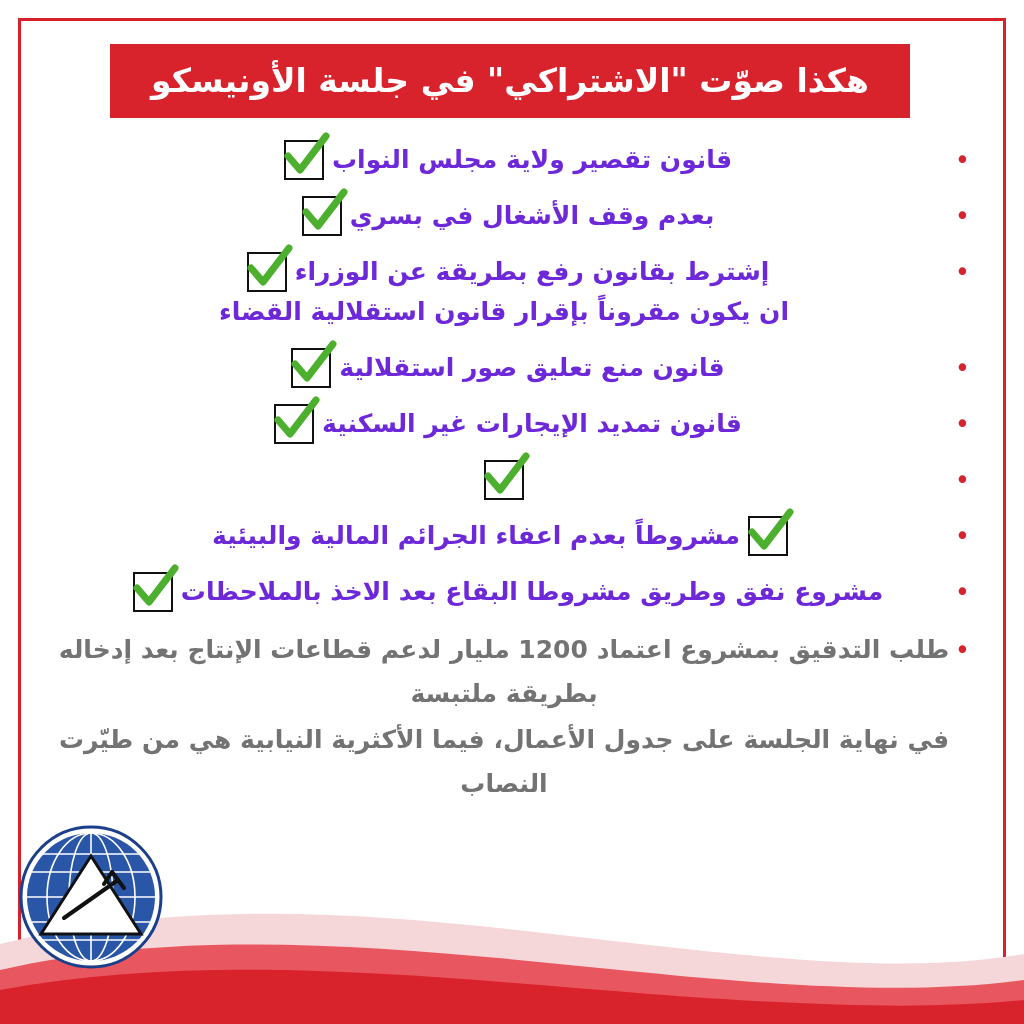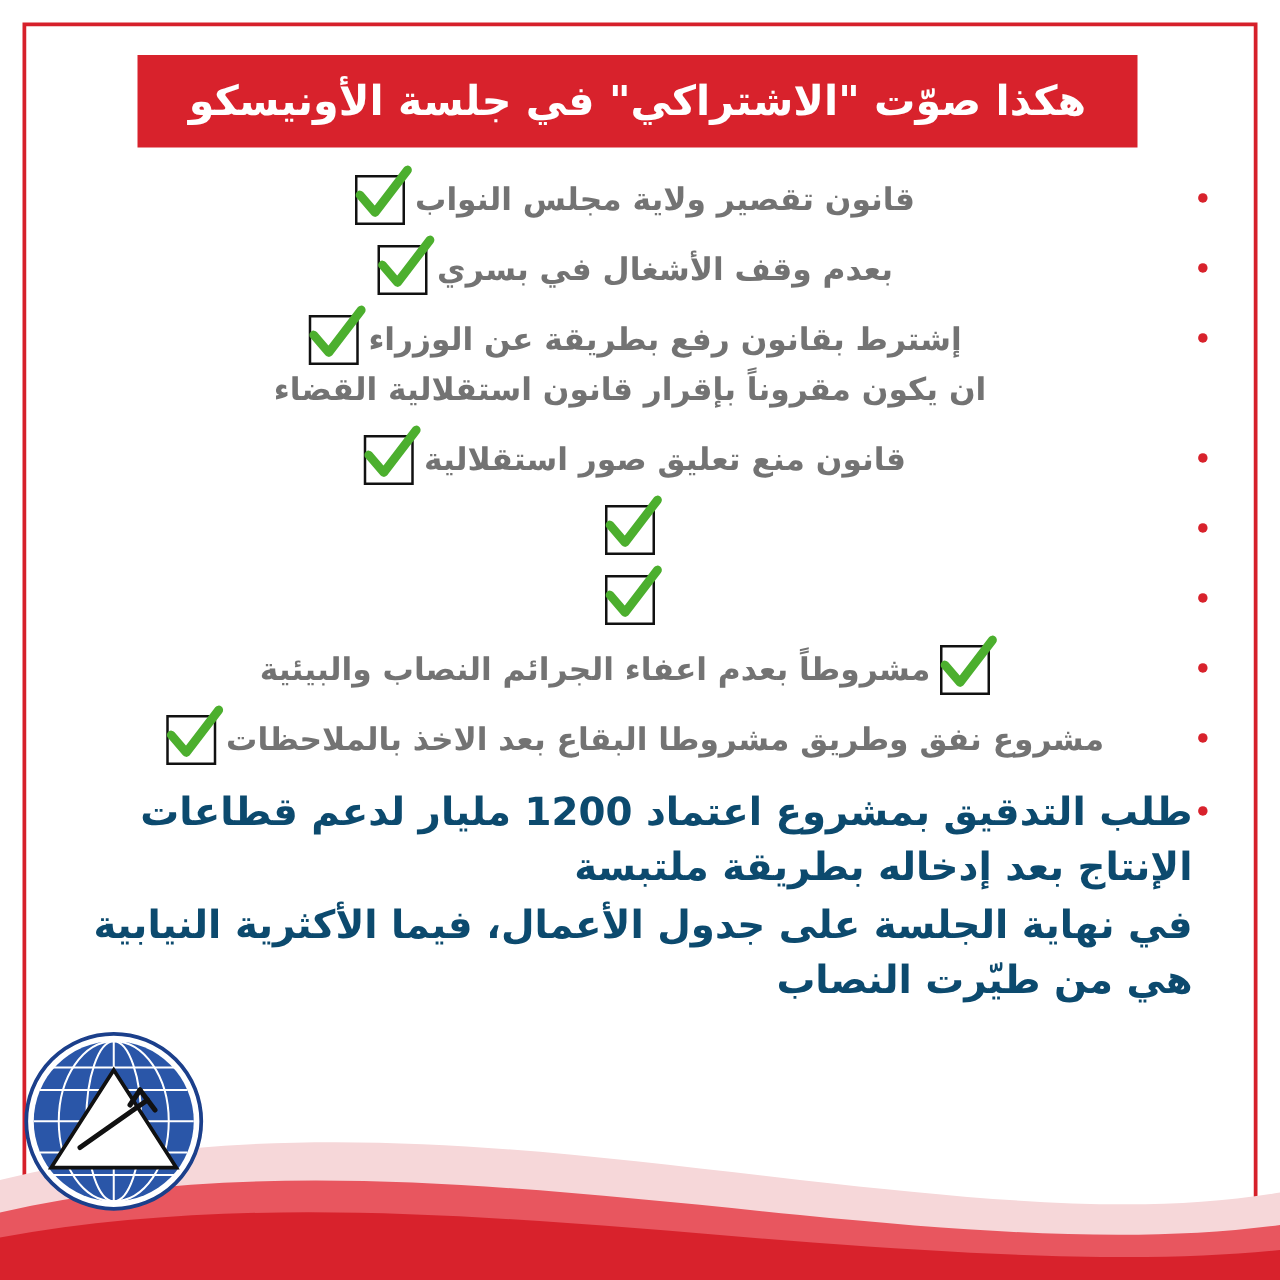--- a/index.html
+++ b/index.html
@@ -96,21 +96,21 @@
     flex-direction: row;
     flex-wrap: wrap;
     align-items: center;
     justify-content: center;
     gap: 0px;
   }
 
   .seg {
     font-size: 25px;
     font-weight: bold;
-    color: #737373;
+    color: #6d28d9;
     line-height: 40px;
     white-space: nowrap;
     font-family: "DejaVu Sans", sans-serif;
   }
 
   
   .checkbox {
     position: relative;
     flex: 0 0 auto;
     width: 40px;
@@ -124,25 +124,25 @@
     position: absolute;
     left: -8px;
     top: -14px;
     width: 56px;
     height: 56px;
     overflow: visible;
   }
 
   
   .para {
-    font-size: 31px;
+    font-size: 25px;
     font-weight: bold;
-    color: #0c4a6e;
+    color: #737373;
     line-height: 44px;
-    text-align: right;
+    text-align: center;
     direction: rtl;
   }
   .para-row {
     display: flex;
     flex-direction: row;
     align-items: flex-start;
     margin-bottom: 2px;
   }
   .para-row .bullet { line-height: 44px; }
   .para-body { flex: 1 1 auto; }
@@ -234,48 +234,49 @@
           <svg viewBox="0 0 56 56">
             <path d="M10 28 L22 42 L48 8" fill="none" stroke="#4caf2e" stroke-width="7" stroke-linecap="round" stroke-linejoin="round"></path>
           </svg>
         </span>
       </div>
     </div>
 
     <div class="item centered">
       <div class="bullet">•</div>
       <div class="item-body">
-        <span class="checkbox">
-          <svg viewBox="0 0 56 56">
-            <path d="M10 28 L22 42 L48 8" fill="none" stroke="#4caf2e" stroke-width="7" stroke-linecap="round" stroke-linejoin="round"></path>
-          </svg>
-        </span>
-      </div>
-    </div>
-
-    <div class="item centered">
-      <div class="bullet">•</div>
-      <div class="item-body">
-        <span class="checkbox">
-          <svg viewBox="0 0 56 56">
-            <path d="M10 28 L22 42 L48 8" fill="none" stroke="#4caf2e" stroke-width="7" stroke-linecap="round" stroke-linejoin="round"></path>
-          </svg>
-        </span>
-      </div>
-    </div>
-
-    <div class="item centered">
-      <div class="bullet">•</div>
-      <div class="item-body">
-        <span class="checkbox">
-          <svg viewBox="0 0 56 56">
-            <path d="M10 28 L22 42 L48 8" fill="none" stroke="#4caf2e" stroke-width="7" stroke-linecap="round" stroke-linejoin="round"></path>
-          </svg>
-        </span>
-        <span class="seg">مشروطاً بعدم اعفاء الجرائم النصاب والبيئية</span>
+        <span class="seg">قانون تمديد الإيجارات غير السكنية</span>
+        <span class="checkbox">
+          <svg viewBox="0 0 56 56">
+            <path d="M10 28 L22 42 L48 8" fill="none" stroke="#4caf2e" stroke-width="7" stroke-linecap="round" stroke-linejoin="round"></path>
+          </svg>
+        </span>
+      </div>
+    </div>
+
+    <div class="item centered">
+      <div class="bullet">•</div>
+      <div class="item-body">
+        <span class="checkbox">
+          <svg viewBox="0 0 56 56">
+            <path d="M10 28 L22 42 L48 8" fill="none" stroke="#4caf2e" stroke-width="7" stroke-linecap="round" stroke-linejoin="round"></path>
+          </svg>
+        </span>
+      </div>
+    </div>
+
+    <div class="item centered">
+      <div class="bullet">•</div>
+      <div class="item-body">
+        <span class="checkbox">
+          <svg viewBox="0 0 56 56">
+            <path d="M10 28 L22 42 L48 8" fill="none" stroke="#4caf2e" stroke-width="7" stroke-linecap="round" stroke-linejoin="round"></path>
+          </svg>
+        </span>
+        <span class="seg">مشروطاً بعدم اعفاء الجرائم المالية والبيئية</span>
       </div>
     </div>
 
     <div class="item centered">
       <div class="bullet">•</div>
       <div class="item-body">
         <span class="seg">مشروع نفق وطريق مشروطا البقاع بعد الاخذ بالملاحظات</span>
         <span class="checkbox">
           <svg viewBox="0 0 56 56">
             <path d="M10 28 L22 42 L48 8" fill="none" stroke="#4caf2e" stroke-width="7" stroke-linecap="round" stroke-linejoin="round"></path>

